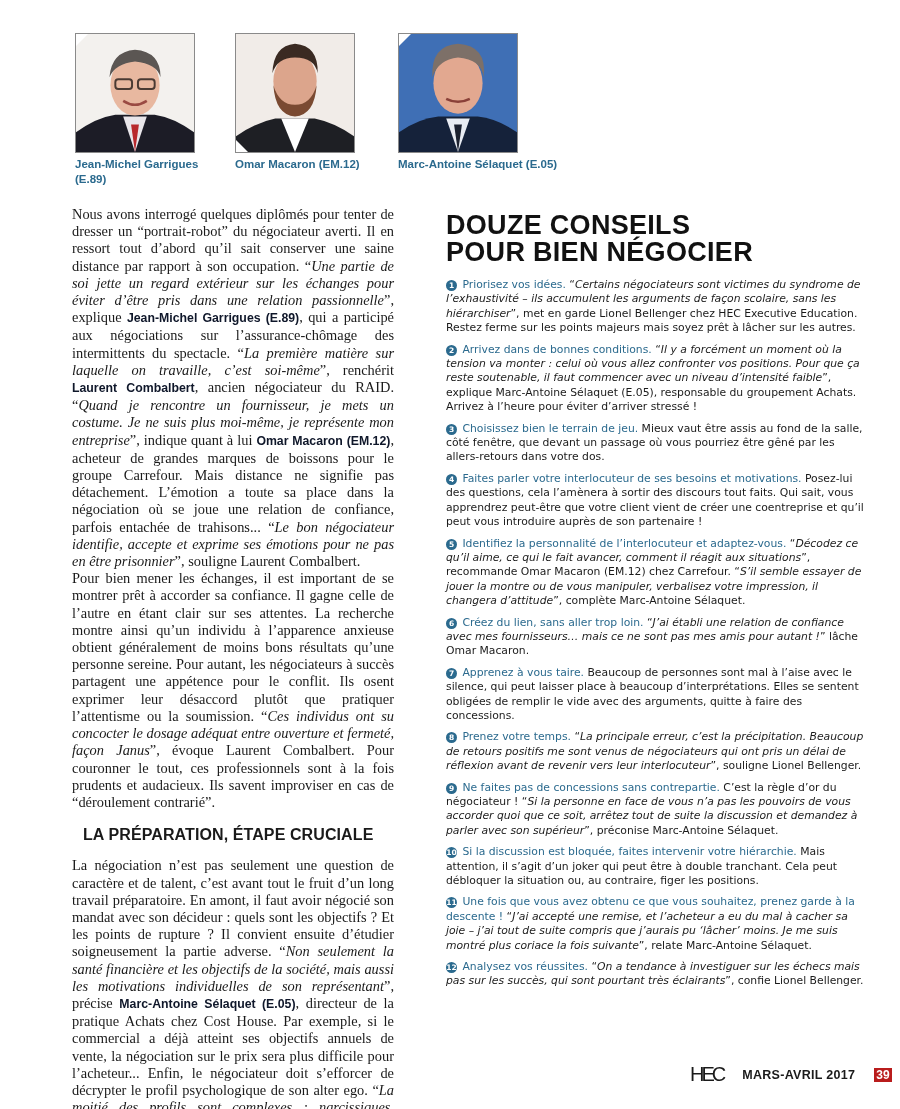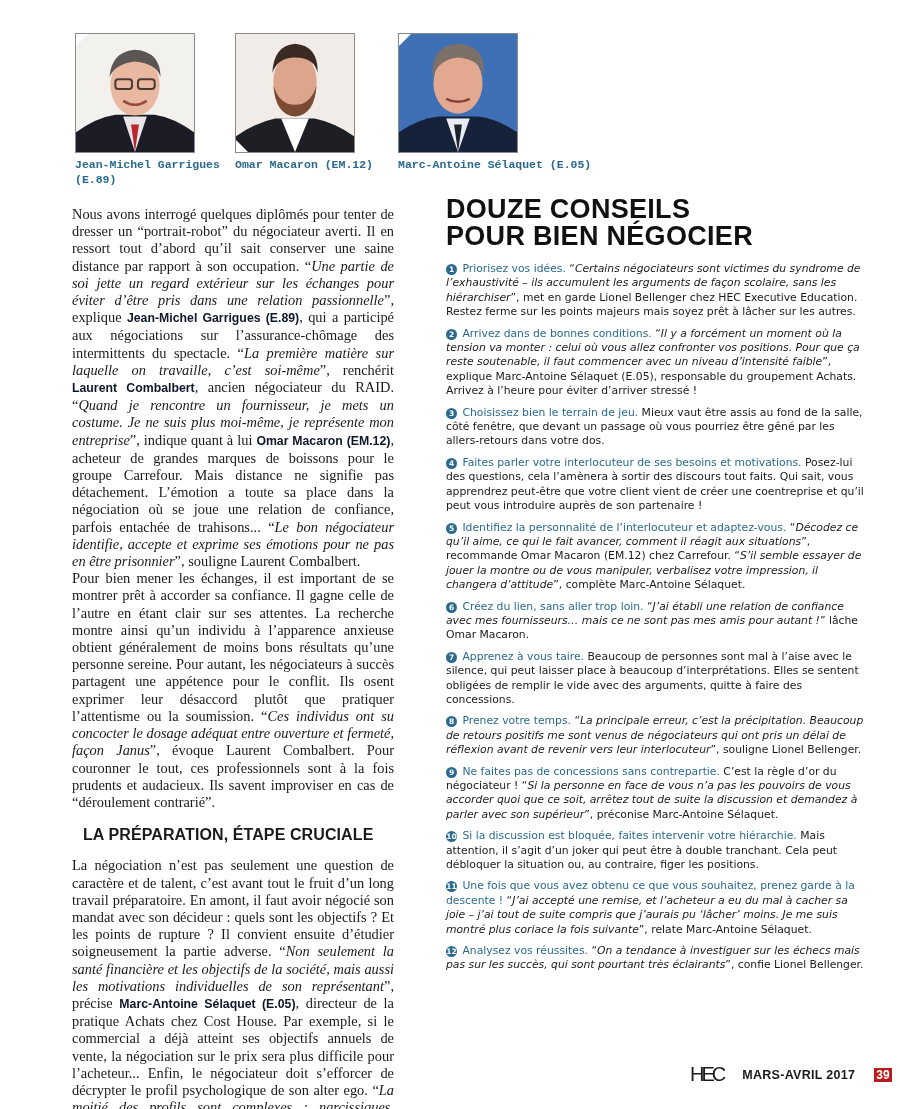--- a/index.html
+++ b/index.html
@@ -12,21 +12,21 @@
     border: 1px solid #8a8a8a; box-sizing: border-box; overflow: hidden;
   }
   .photo .fold {
     position: absolute; width: 0; height: 0;
     border-style: solid;
   }
   .photo .fold.tl { top: -1px; left: -1px; border-width: 14px 14px 0 0; border-color: #ffffff transparent transparent transparent; }
   .photo .fold.bl { bottom: -1px; left: -1px; border-width: 14px 0 0 14px; border-color: transparent transparent transparent #ffffff; }
   .photo svg { width: 100%; height: 100%; display: block; }
   .caption {
-    font-family: Liberation Mono, monospace; font-weight: bold; font-size: 11.5px;
+    font-family: Liberation Sans, sans-serif; font-weight: bold; font-size: 11.5px;
     color: #2b6a8e; margin-top: 4px; line-height: 15px;
   }
 
   
   .left-col {
     position: absolute; left: 72px; top: 206px; width: 322px;
     font-family: "Liberation Serif", serif; font-size: 14.4px; line-height: 17.2px;
     text-align: justify; hyphens: manual;
   }
   .left-col p { margin: 0; }
@@ -34,21 +34,21 @@
   .left-col .name {
     font-family: "Liberation Sans", sans-serif; font-weight: bold; font-size: 12.3px; color: #0f172a;
   }
   .section-head {
     font-family: "Liberation Sans", sans-serif; font-weight: bold; font-size: 16px;
     margin: 15px 0 14px 11px; letter-spacing: 0.1px; text-align: left;
   }
 
   
   .right-col {
-    position: absolute; left: 446px; top: 196px; width: 418px;
+    position: absolute; left: 446px; top: 212px; width: 418px;
     font-family: "DejaVu Sans", sans-serif; font-size: 10.8px; line-height: 14.4px;
   }
   .big-title {
     font-family: "Liberation Sans", sans-serif; font-weight: bold; font-size: 27px;
     line-height: 27px; margin: 0 0 12px 0; letter-spacing: 0.3px; color: #111;
   }
   .tip { margin: 0 0 7px 0; }
   .tip .num {
     display: inline-block; width: 11px; height: 11px; border-radius: 50%;
     background: #2b6a8e; color: #fff; font-size: 7.5px; line-height: 11px;

